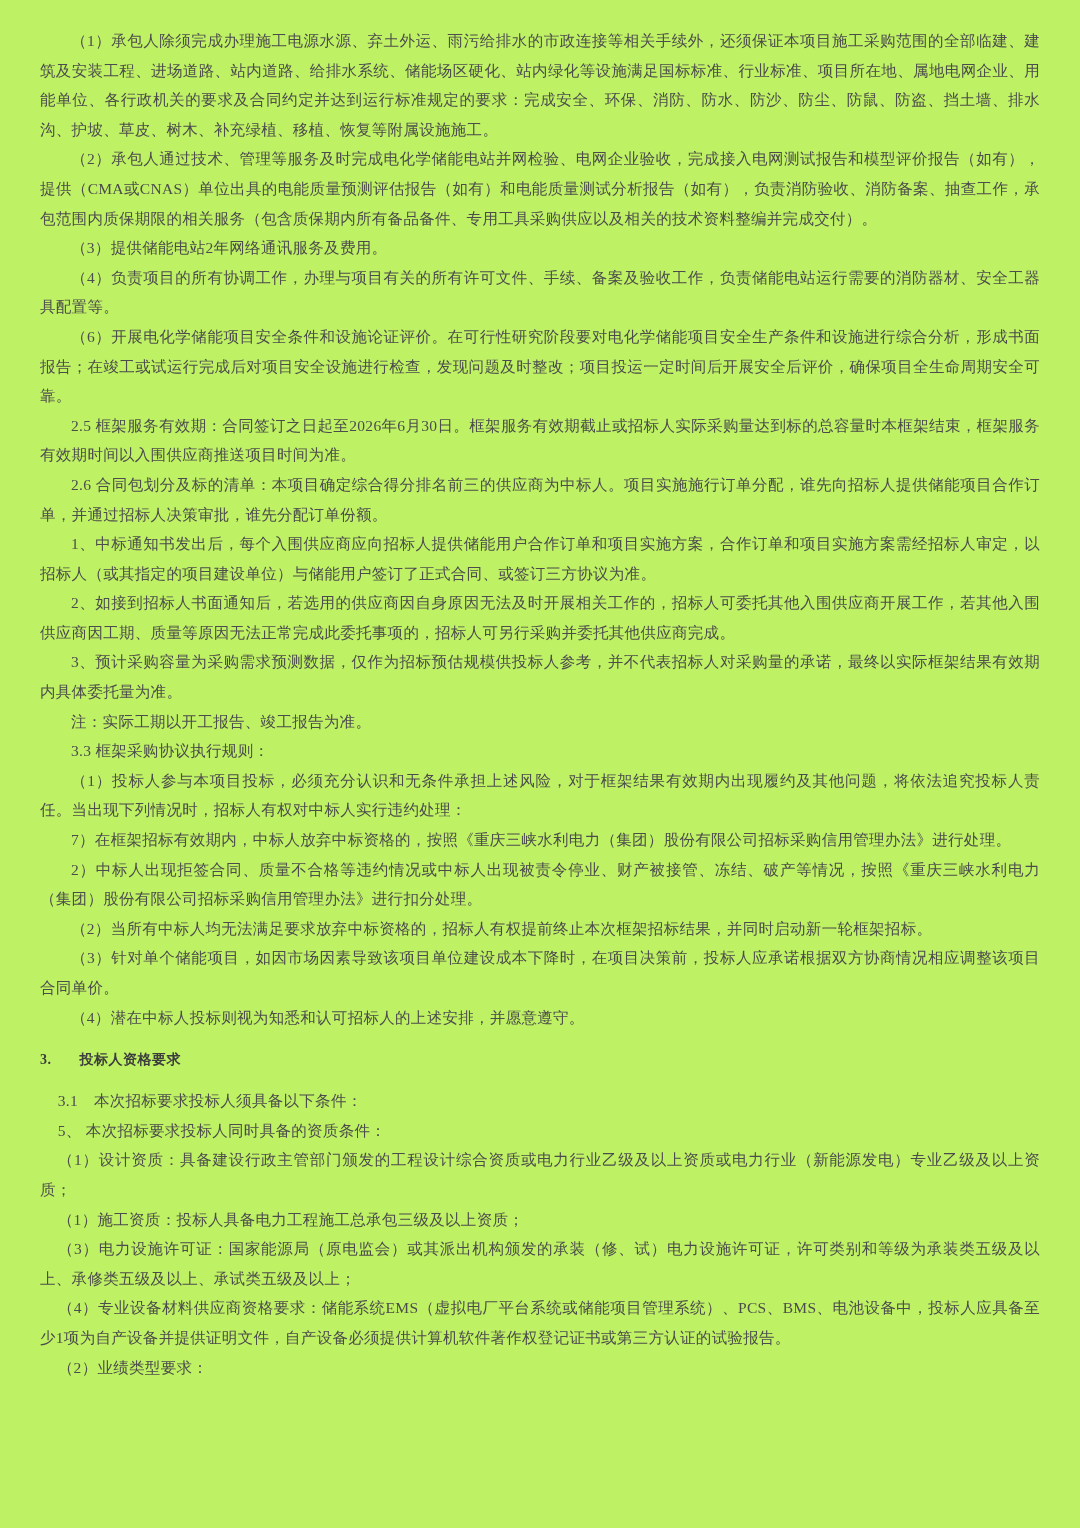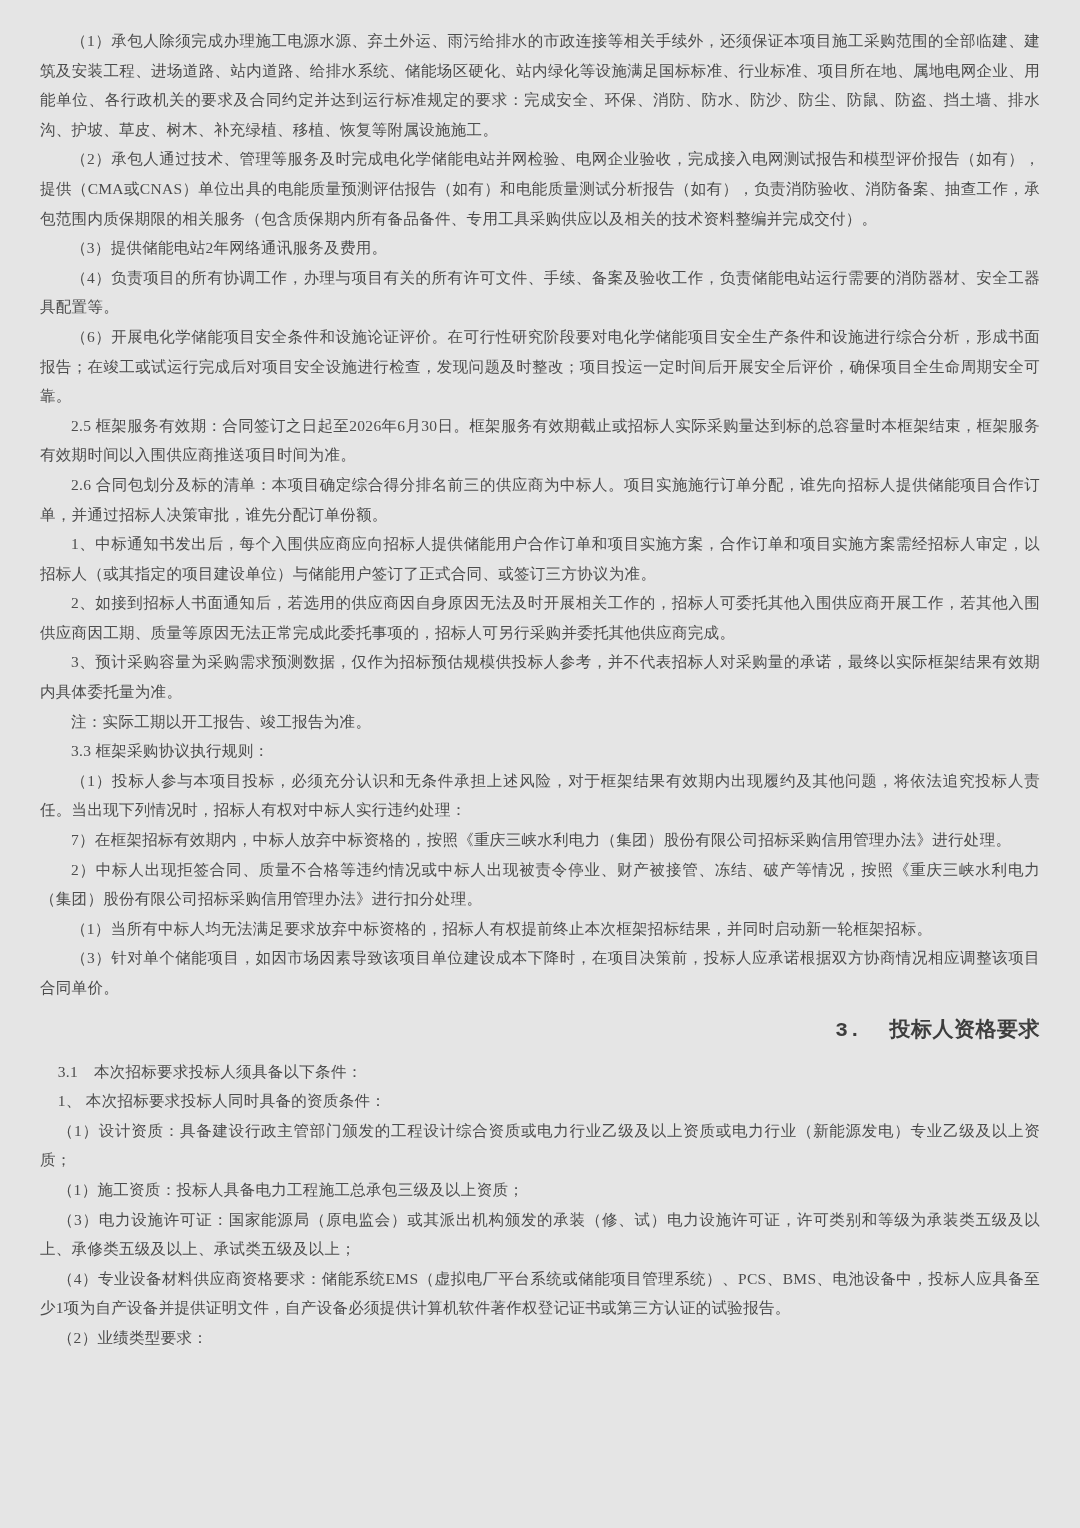--- a/index.html
+++ b/index.html
@@ -1,34 +1,34 @@
 <!DOCTYPE html>
 <html><head>
 <meta charset="utf-8">
 <style>
   html,body{margin:0;padding:0;background:#ffffff;}
   .page{
     width:1080px;height:1528px;box-sizing:border-box;
     padding:26px 40px 0 40px;
-    background:#e5e5e5;
+    background:#bef264;
     overflow:hidden;
     font-family:"Liberation Serif","DejaVu Serif",serif;
     color:#4c4c4c;
     font-size:15.5px;
     line-height:29.6px;
     letter-spacing:0.3px;
     text-align:justify;
   }
   .para{margin:0;}
   .para.body2{text-indent:2em;}
   .para.body1{text-indent:1.15em;}
   .doc-heading{
-    font-size:21px;color:#3d3d3d;font-weight:700;
+    font-size:14px;color:#3d3d3d;font-weight:700;
     margin:10px 0 8px 0;line-height:36px;
-    letter-spacing:0.5px;text-align:right;font-family:Liberation Mono, monospace;
+    letter-spacing:0.5px;text-align:left;
   }
   .doc-heading .hnum{margin-right:28px;}
 </style>
 </head>
 <body>
 
 <div class="page">
   <div>
       <p class="para body2">（1）承包人除须完成办理施工电源水源、弃土外运、雨污给排水的市政连接等相关手续外，还须保证本项目施工采购范围的全部临建、建筑及安装工程、进场道路、站内道路、给排水系统、储能场区硬化、站内绿化等设施满足国标标准、行业标准、项目所在地、属地电网企业、用能单位、各行政机关的要求及合同约定并达到运行标准规定的要求：完成安全、环保、消防、防水、防沙、防尘、防鼠、防盗、挡土墙、排水沟、护坡、草皮、树木、补充绿植、移植、恢复等附属设施施工。</p>
       <p class="para body2">（2）承包人通过技术、管理等服务及时完成电化学储能电站并网检验、电网企业验收，完成接入电网测试报告和模型评价报告（如有），提供（CMA或CNAS）单位出具的电能质量预测评估报告（如有）和电能质量测试分析报告（如有），负责消防验收、消防备案、抽查工作，承包范围内质保期限的相关服务（包含质保期内所有备品备件、专用工具采购供应以及相关的技术资料整编并完成交付）。</p>
@@ -38,25 +38,26 @@
       <p class="para body2">2.5 框架服务有效期：合同签订之日起至2026年6月30日。框架服务有效期截止或招标人实际采购量达到标的总容量时本框架结束，框架服务有效期时间以入围供应商推送项目时间为准。</p>
       <p class="para body2">2.6 合同包划分及标的清单：本项目确定综合得分排名前三的供应商为中标人。项目实施施行订单分配，谁先向招标人提供储能项目合作订单，并通过招标人决策审批，谁先分配订单份额。</p>
       <p class="para body2">1、中标通知书发出后，每个入围供应商应向招标人提供储能用户合作订单和项目实施方案，合作订单和项目实施方案需经招标人审定，以招标人（或其指定的项目建设单位）与储能用户签订了正式合同、或签订三方协议为准。</p>
       <p class="para body2">2、如接到招标人书面通知后，若选用的供应商因自身原因无法及时开展相关工作的，招标人可委托其他入围供应商开展工作，若其他入围供应商因工期、质量等原因无法正常完成此委托事项的，招标人可另行采购并委托其他供应商完成。</p>
       <p class="para body2">3、预计采购容量为采购需求预测数据，仅作为招标预估规模供投标人参考，并不代表招标人对采购量的承诺，最终以实际框架结果有效期内具体委托量为准。</p>
       <p class="para body2">注：实际工期以开工报告、竣工报告为准。</p>
       <p class="para body2">3.3 框架采购协议执行规则：</p>
       <p class="para body2">（1）投标人参与本项目投标，必须充分认识和无条件承担上述风险，对于框架结果有效期内出现履约及其他问题，将依法追究投标人责任。当出现下列情况时，招标人有权对中标人实行违约处理：</p>
       <p class="para body2">7）在框架招标有效期内，中标人放弃中标资格的，按照《重庆三峡水利电力（集团）股份有限公司招标采购信用管理办法》进行处理。</p>
       <p class="para body2">2）中标人出现拒签合同、质量不合格等违约情况或中标人出现被责令停业、财产被接管、冻结、破产等情况，按照《重庆三峡水利电力（集团）股份有限公司招标采购信用管理办法》进行扣分处理。</p>
-      <p class="para body2">（1）当所有中标人均无法满足要求放弃中标资格的，招标人有权提前终止本次框架招标结果，并同时启动新一轮框架招标。</p>
+      <p class="para body2">（2）当所有中标人均无法满足要求放弃中标资格的，招标人有权提前终止本次框架招标结果，并同时启动新一轮框架招标。</p>
       <p class="para body2">（3）针对单个储能项目，如因市场因素导致该项目单位建设成本下降时，在项目决策前，投标人应承诺根据双方协商情况相应调整该项目合同单价。</p>
+      <p class="para body2">（4）潜在中标人投标则视为知悉和认可招标人的上述安排，并愿意遵守。</p>
       <h2 class="doc-heading"><span class="hnum">3.</span><span>投标人资格要求</span></h2>
       <p class="para body1">3.1　本次招标要求投标人须具备以下条件：</p>
-      <p class="para body1">1、 本次招标要求投标人同时具备的资质条件：</p>
+      <p class="para body1">5、 本次招标要求投标人同时具备的资质条件：</p>
       <p class="para body1">（1）设计资质：具备建设行政主管部门颁发的工程设计综合资质或电力行业乙级及以上资质或电力行业（新能源发电）专业乙级及以上资质；</p>
       <p class="para body1">（1）施工资质：投标人具备电力工程施工总承包三级及以上资质；</p>
       <p class="para body1">（3）电力设施许可证：国家能源局（原电监会）或其派出机构颁发的承装（修、试）电力设施许可证，许可类别和等级为承装类五级及以上、承修类五级及以上、承试类五级及以上；</p>
       <p class="para body1">（4）专业设备材料供应商资格要求：储能系统EMS（虚拟电厂平台系统或储能项目管理系统）、PCS、BMS、电池设备中，投标人应具备至少1项为自产设备并提供证明文件，自产设备必须提供计算机软件著作权登记证书或第三方认证的试验报告。</p>
       <p class="para body1">（2）业绩类型要求：</p>
     </div>
 
 </div>
 
 </body></html>

